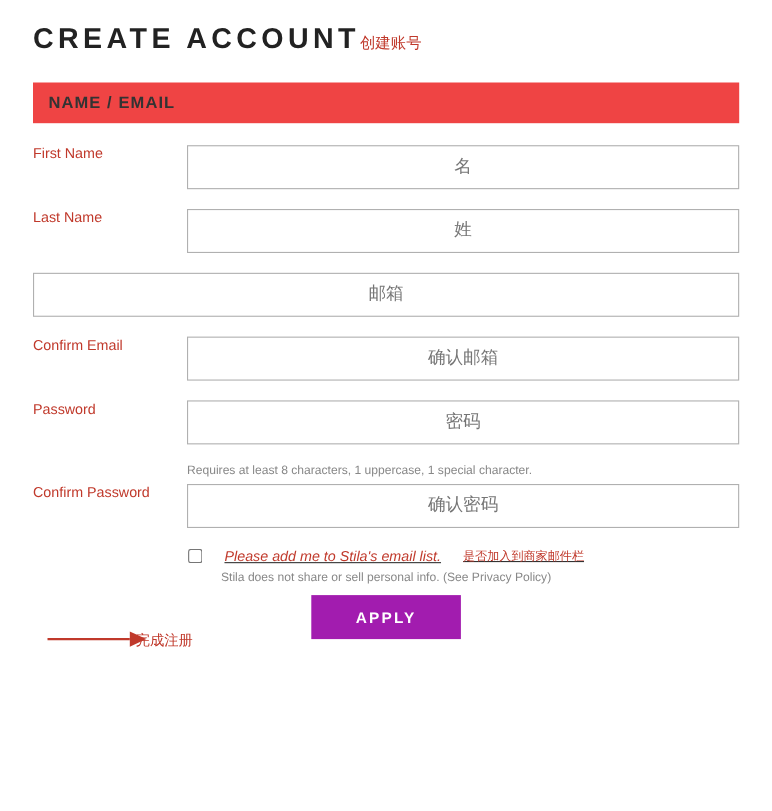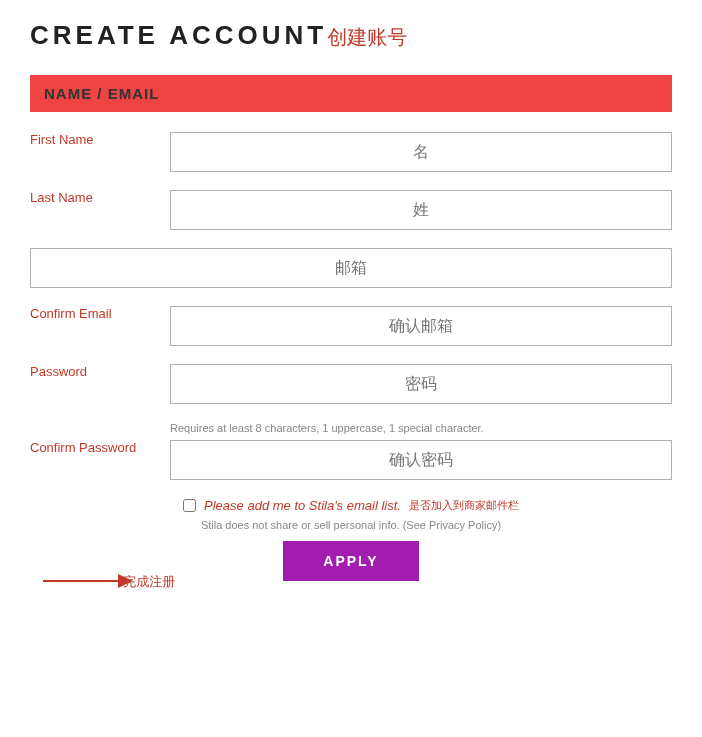--- a/index.html
+++ b/index.html
@@ -25,21 +25,21 @@
 
     .page-title-en {
       font-size: 26px;
       font-weight: bold;
       letter-spacing: 4px;
       color: #222;
       font-family: Arial, sans-serif;
     }
 
     .page-title-cn {
-      font-size: 20px;
+      font-size: 14px;
       color: #c0392b;
       font-family: 'SimSun', serif;
     }
 
     .section-header {
       background-color: #ef4444;
       padding: 10px 14px;
       font-size: 15px;
       font-weight: bold;
       color: #333;
@@ -82,21 +82,22 @@
       margin-bottom: 6px;
       font-family: Arial, sans-serif;
     }
 
     .checkbox-row {
       display: flex;
       align-items: center;
       justify-content: center;
       margin-top: 16px;
       margin-bottom: 6px;
-      gap: 8px;
+      gap: 20px;
+      text-decoration: underline;
     }
 
     .checkbox-label {
       font-size: 13px;
       color: #c0392b;
       font-family: Arial, sans-serif;
       font-style: italic;
     }
 
     .privacy-text {

